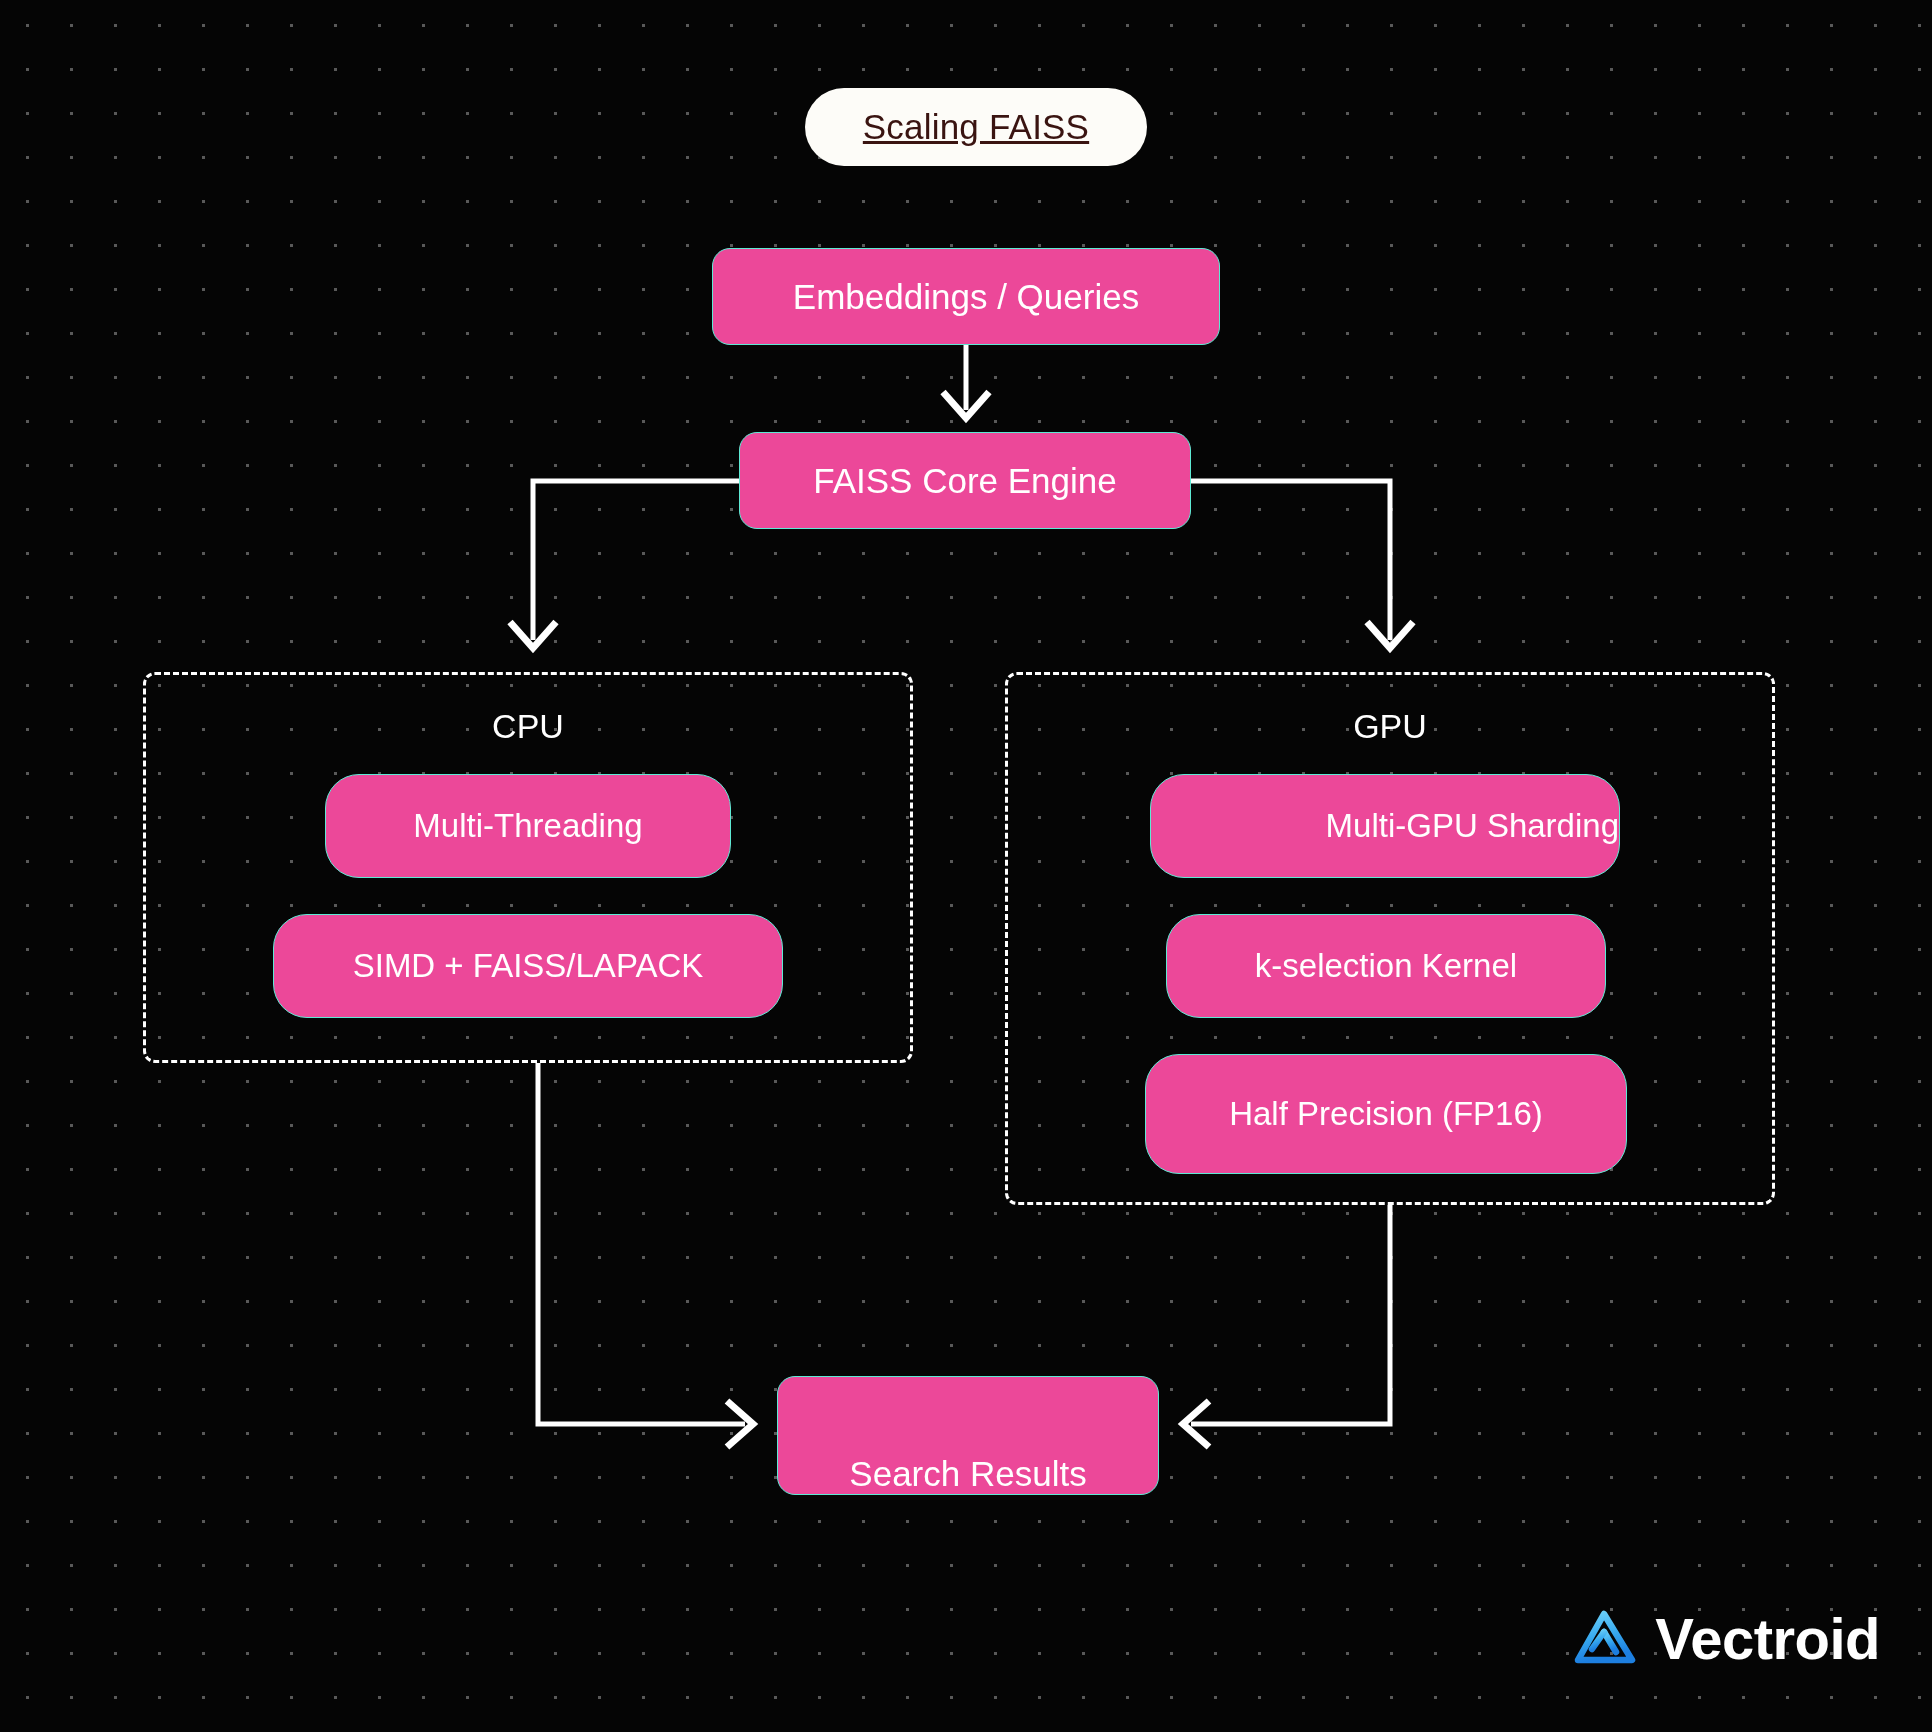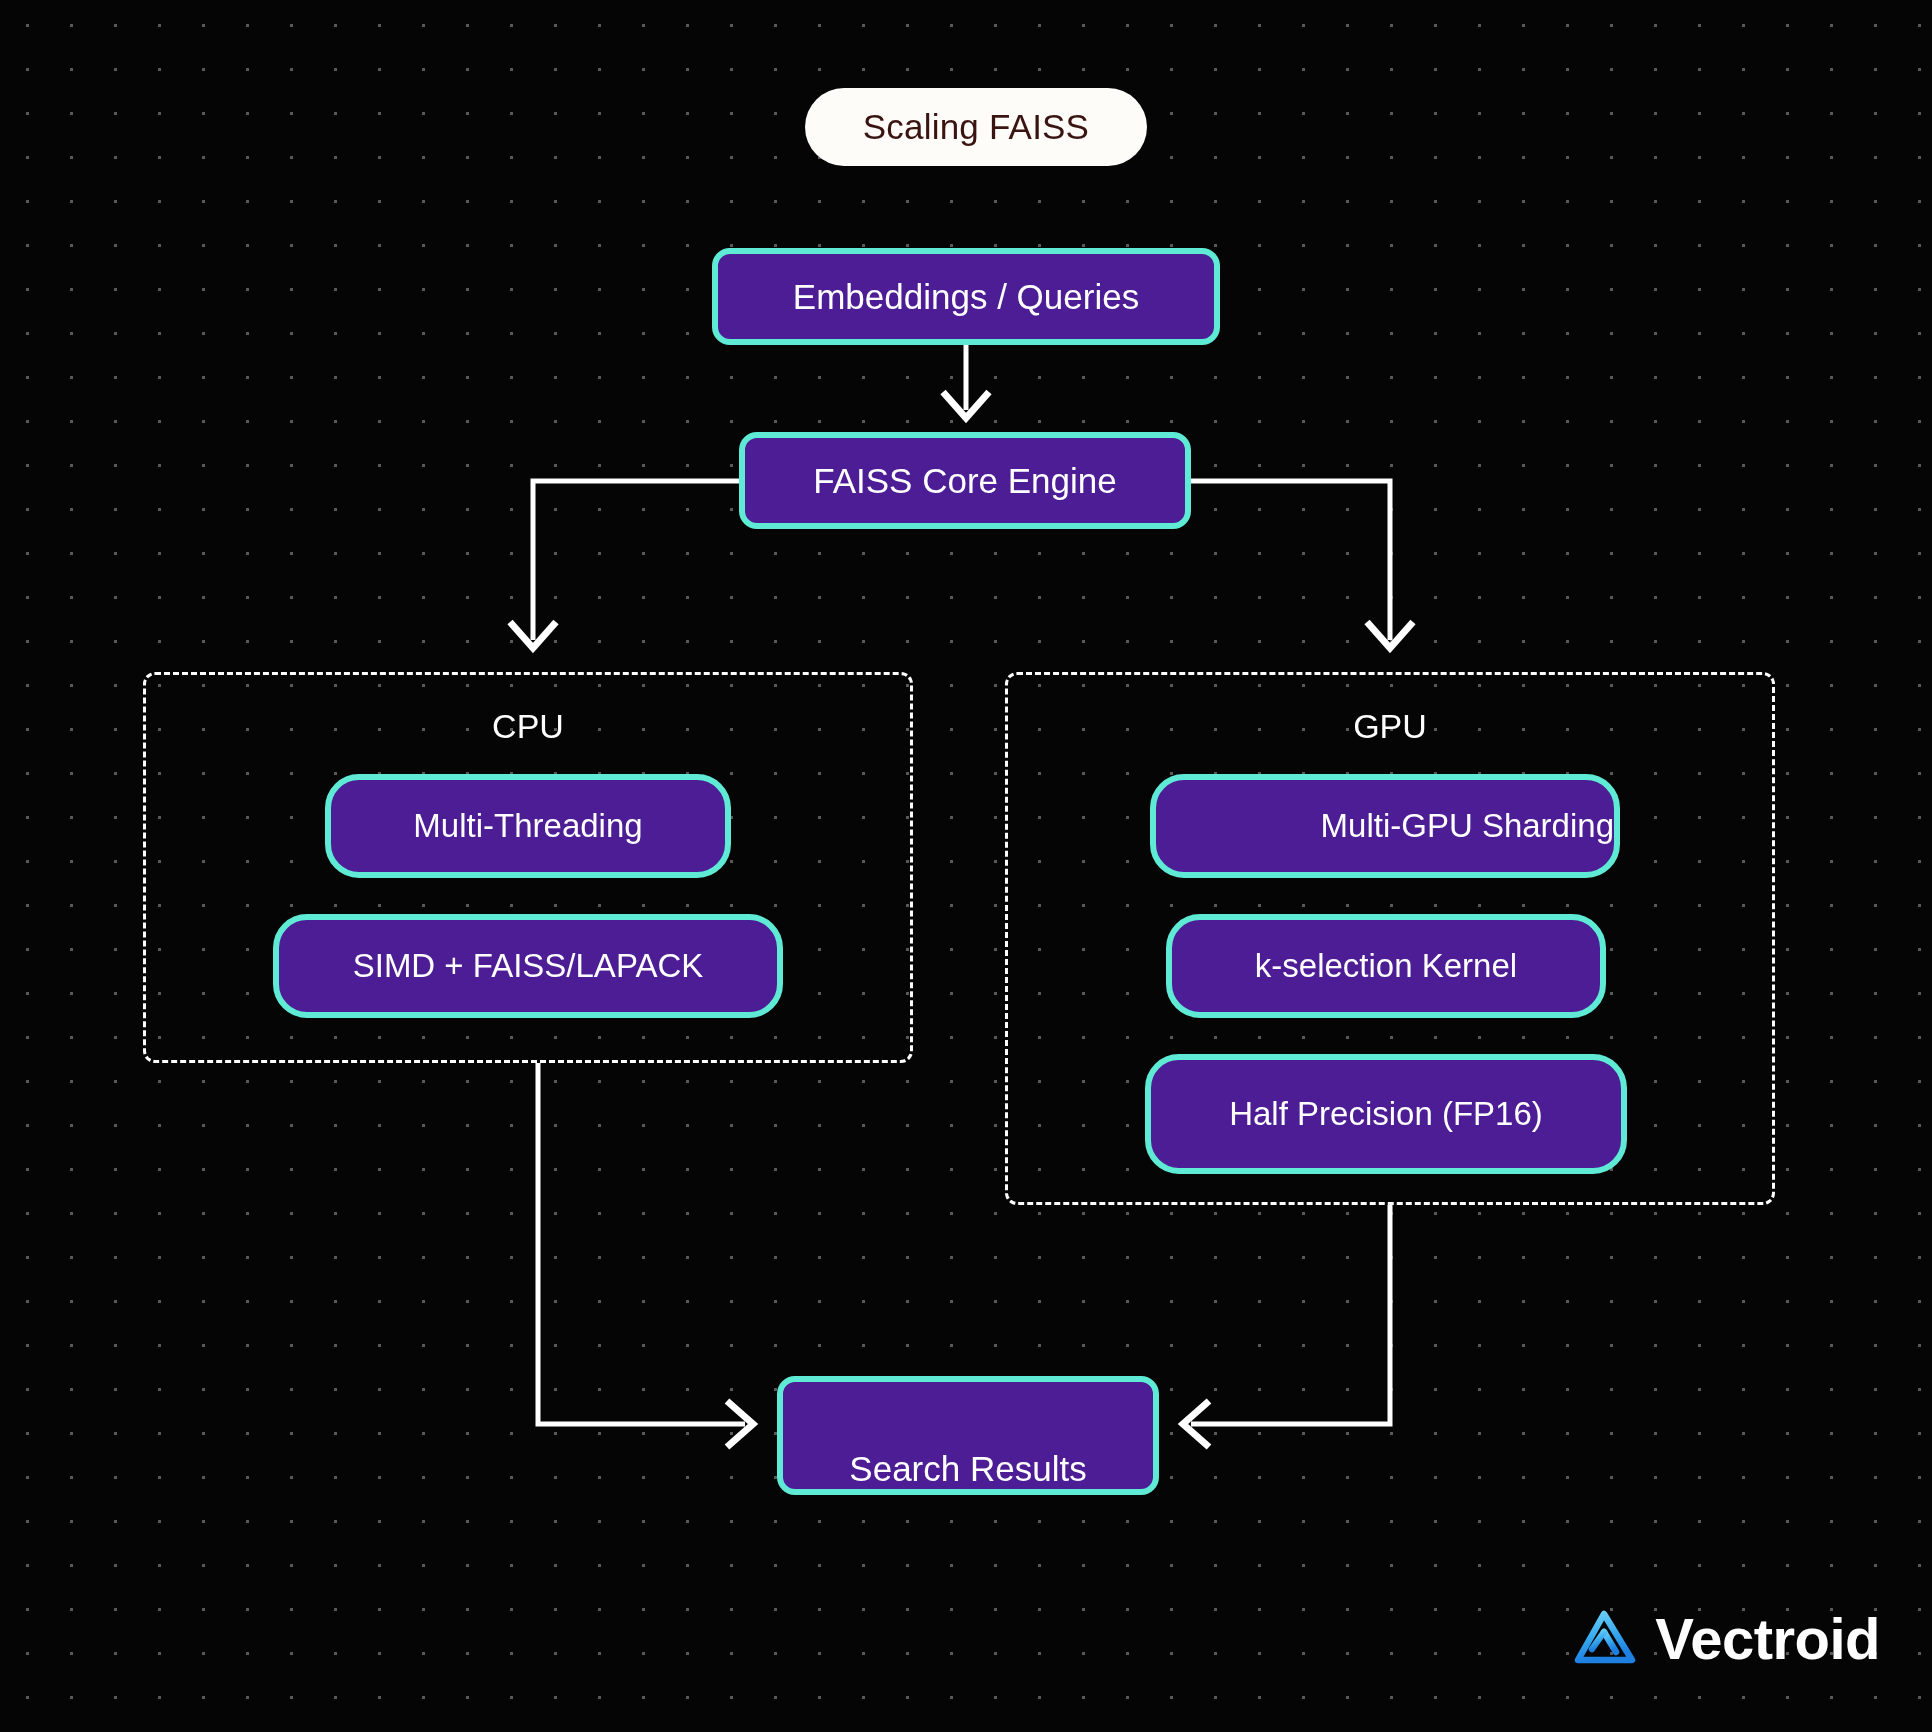--- a/index.html
+++ b/index.html
@@ -58,27 +58,28 @@
     height: 78px;
     background: #fdfcf8;
     border-radius: 39px;
     display: flex;
     align-items: center;
     justify-content: center;
     color: #3a1411;
     font-size: 35px;
     letter-spacing: 0.2px;
     z-index: 4;
+    text-decoration: underline;
   }
 
   
   .node {
     position: absolute;
-    background: #4c1d95;
-    border: 6px solid #5eead4;
+    background: #ec4899;
+    border: 1px solid #5eead4;
     display: flex;
     align-items: center;
     justify-content: center;
     color: #ffffff;
     z-index: 3;
     box-sizing: border-box;
     text-align: center;
   }
   .node.flow {
     border-radius: 18px;

